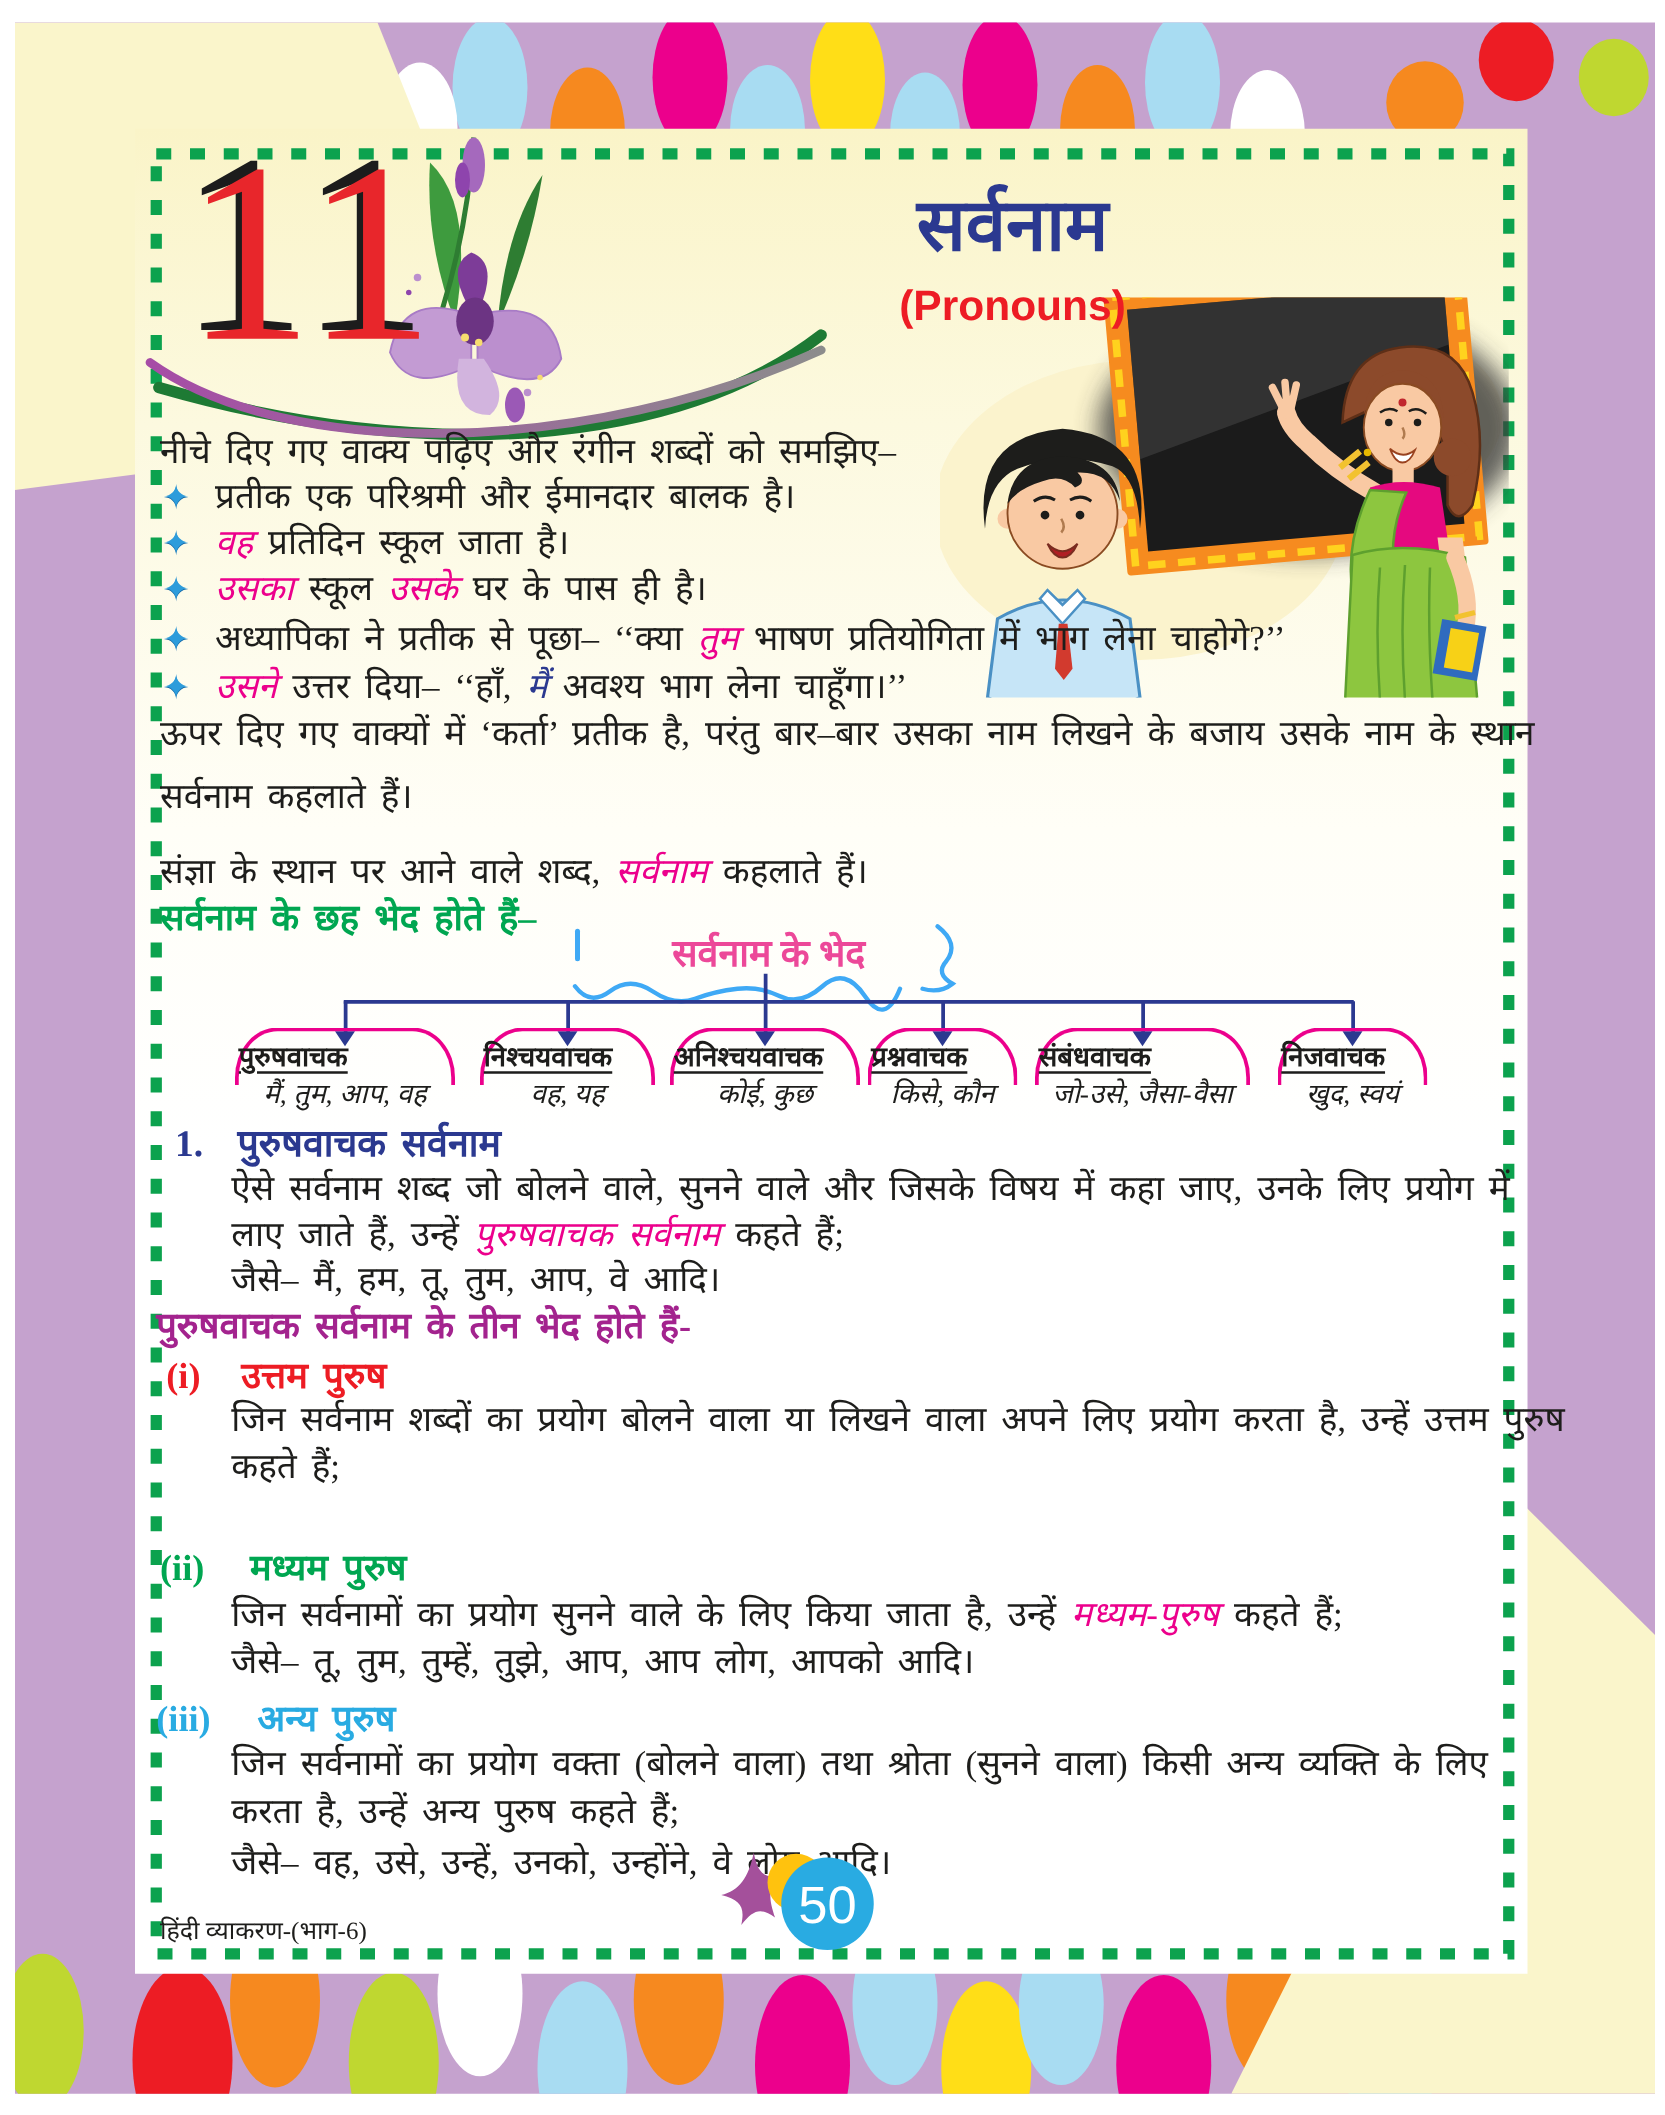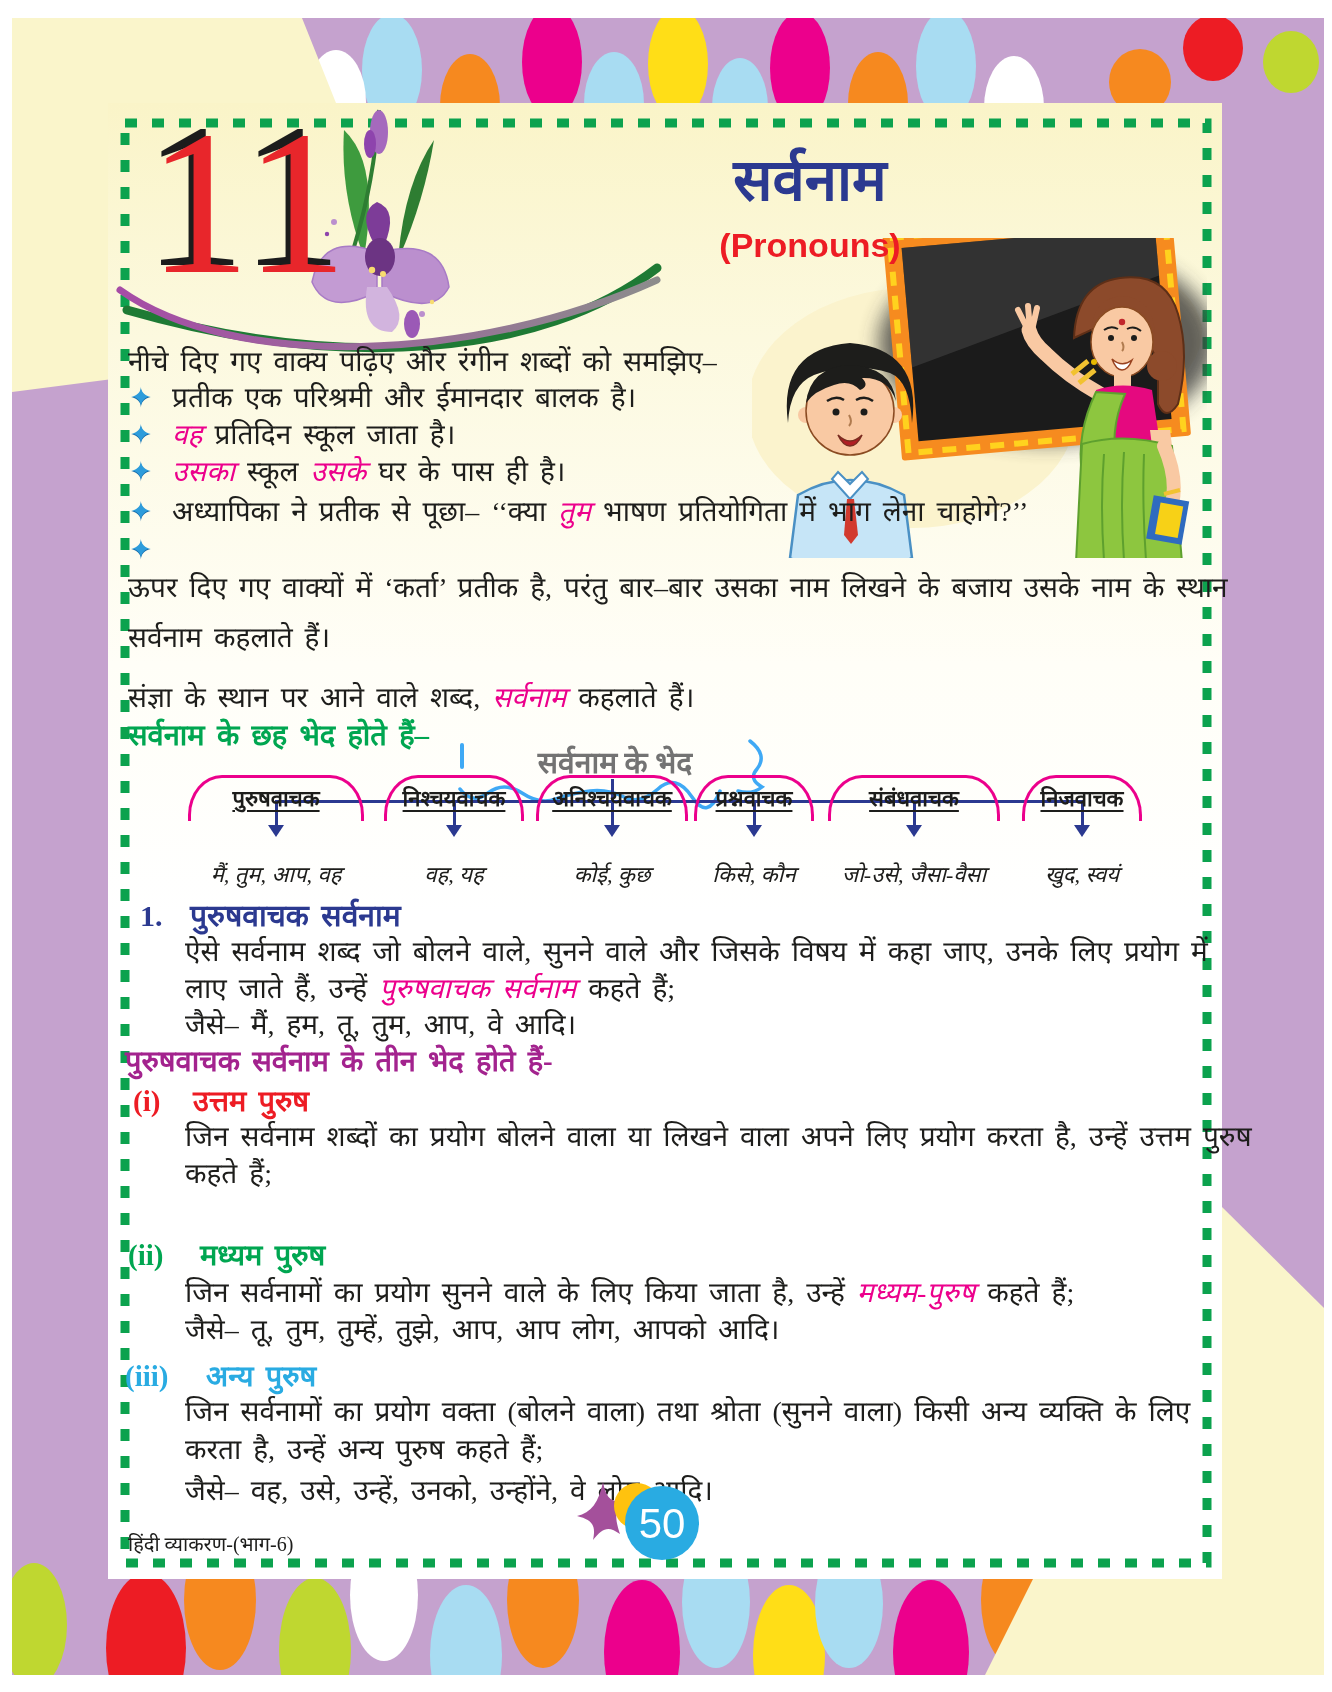--- a/index.html
+++ b/index.html
@@ -28,28 +28,28 @@
   .h-cyan{color:#29ABE2;font-weight:bold;font-size:29px;}
   .ch-num{position:absolute;left:148px;top:100px;z-index:5;font-weight:normal;font-size:205px;line-height:205px;letter-spacing:2px;}
   .ch-num .blk{position:absolute;left:-5px;top:-7px;color:#1c1c1c;}
   .ch-num .red{position:relative;color:#E8262B;}
   .title-hi{position:absolute;left:560px;top:138px;width:500px;text-align:center;z-index:5;
             font-size:58px;font-weight:bold;color:#2B3990;}
   .title-en{position:absolute;left:560px;top:226px;width:500px;text-align:center;z-index:5;
             font-family:"Liberation Sans","DejaVu Sans",sans-serif;font-size:34px;font-weight:bold;color:#ED1C24;}
   
   .dg-title{position:absolute;left:465px;top:741px;width:300px;text-align:center;z-index:6;
-            color:#737373;font-weight:bold;font-size:30px;}
+            color:#ec4899;font-weight:bold;font-size:30px;}
   .dg-stem{position:absolute;left:611px;top:779px;width:3px;height:22px;background:#2B3990;z-index:5;}
   .dg-hline{position:absolute;left:275px;top:800px;width:808px;height:3px;background:#2B3990;z-index:5;}
   .av{position:absolute;width:3px;background:#2B3990;top:801px;height:26px;z-index:5;}
   .ah{position:absolute;width:0;height:0;border:8px solid transparent;border-top:12px solid #2B3990;top:825px;z-index:5;}
-  .arc{position:absolute;top:775px;height:46px;z-index:5;border:3.5px solid #EC008C;border-bottom:none;
+  .arc{position:absolute;top:822px;height:46px;z-index:5;border:3.5px solid #EC008C;border-bottom:none;
        border-top-left-radius:34px 40px;border-top-right-radius:34px 40px;
-       text-align:center;padding-top:4px;box-sizing:border-box;}
+       text-align:left;padding-top:4px;box-sizing:border-box;}
   .arc span{font-size:22px;font-weight:bold;color:#1d1d1b;text-decoration:underline;text-underline-offset:4px;text-decoration-thickness:2px;}
   .ex{position:absolute;top:858px;z-index:5;font-size:22px;font-style:italic;text-align:center;color:#1d1d1b;}
   .footer{position:absolute;left:128px;top:1530px;z-index:5;font-size:20px;color:#1d1d1b;}
 </style>
 </head>
 <body>
 
 <div id="page">
 
   <div class="purple">
@@ -195,20 +195,21 @@
 
   <span class="bullet" style="left:130px;top:382px">✦</span>
   <div class="t" style="left:172px;top:379px"><span>प्रतीक एक परिश्रमी और ईमानदार बालक है।</span></div>
   <span class="bullet" style="left:130px;top:419px">✦</span>
   <div class="t" style="left:172px;top:416px"><span class="seg-pink">वह</span><span> प्रतिदिन स्कूल जाता है।</span></div>
   <span class="bullet" style="left:130px;top:456px">✦</span>
   <div class="t" style="left:172px;top:453px"><span class="seg-pink">उसका</span><span> स्कूल </span><span class="seg-pink">उसके</span><span> घर के पास ही है।</span></div>
   <span class="bullet" style="left:130px;top:496px">✦</span>
   <div class="t" style="left:172px;top:493px"><span>अध्यापिका ने प्रतीक से पूछा– ‘‘क्या </span><span class="seg-pink">तुम</span><span> भाषण प्रतियोगिता में भाग लेना चाहोगे?’’</span></div>
   <span class="bullet" style="left:130px;top:534px">✦</span>
+  <div class="t" style="left:172px;top:531px"><span class="seg-pink">उसने</span><span> उत्तर दिया– ‘‘हाँ, </span><span class="seg-blue">मैं</span><span> अवश्य भाग लेना चाहूँगा।’’</span></div>
 
   <div class="t" style="left:128px;top:569px"><span>ऊपर दिए गए वाक्यों में ‘कर्ता’ प्रतीक है, परंतु बार–बार उसका नाम लिखने के बजाय उसके नाम के स्थान</span></div>
   <div class="t" style="left:128px;top:619px"><span>सर्वनाम कहलाते हैं।</span></div>
   <div class="t" style="left:128px;top:679px"><span>संज्ञा के स्थान पर आने वाले शब्द, </span><span class="seg-pink">सर्वनाम</span><span> कहलाते हैं।</span></div>
   <div class="t h-green" style="left:128px;top:716px">सर्वनाम के छह भेद होते हैं–</div>
 
   <svg class="art" style="left:452px;top:733px;z-index:5" width="330" height="78" viewBox="0 0 330 78">
     <path d="M10 12 L10 34" stroke="#3FA9F5" stroke-width="4" fill="none" stroke-linecap="round"></path>
     <path d="M8 56 Q20 72 36 60 T70 60 T104 66 T138 58 T172 64 T206 56 T240 64 T268 58" stroke="#3FA9F5" stroke-width="3.5" fill="none" stroke-linecap="round"></path>
     <path d="M298 8 Q316 22 305 36 Q296 46 310 54 Q300 62 286 58" stroke="#3FA9F5" stroke-width="3.5" fill="none" stroke-linecap="round"></path>

